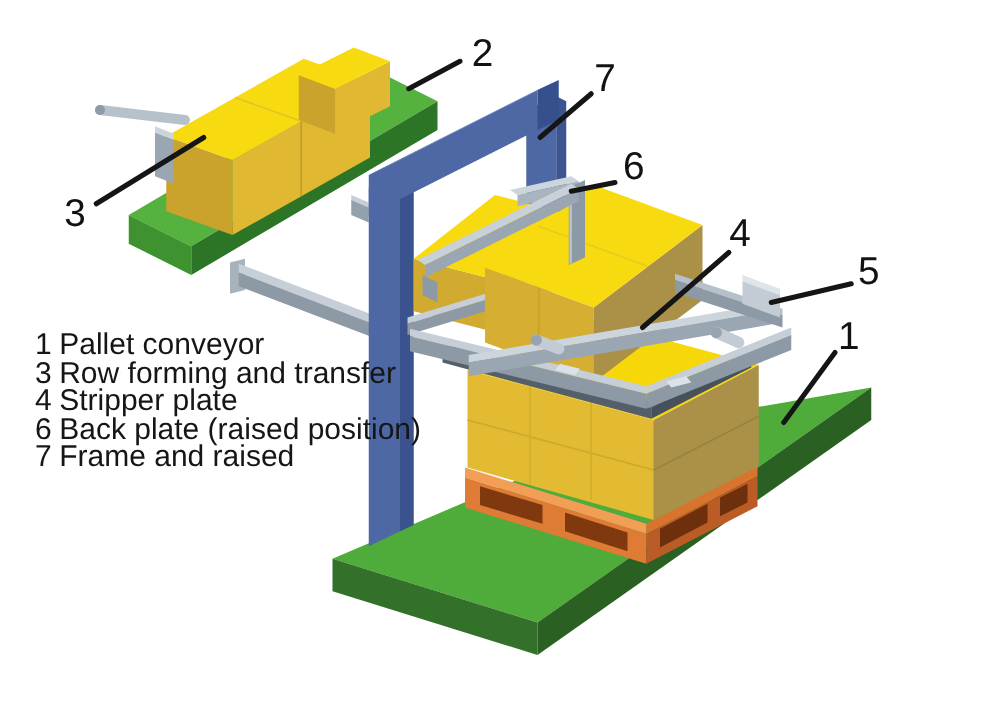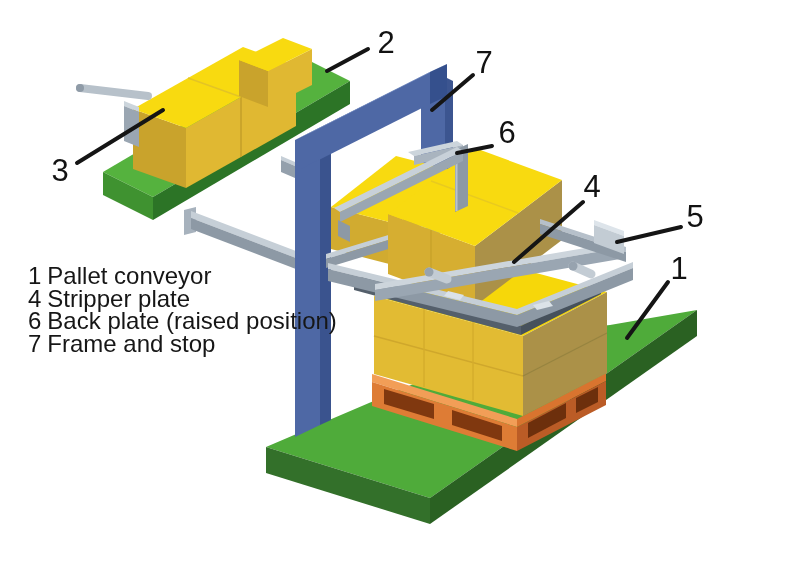--- a/index.html
+++ b/index.html
@@ -153,18 +153,19 @@
     <text class="callout-num" x="60" y="181" text-anchor="middle">3</text>
     <text class="callout-num" x="592" y="197" text-anchor="middle">4</text>
     <text class="callout-num" x="695" y="227" text-anchor="middle">5</text>
     <text class="callout-num" x="507" y="143" text-anchor="middle">6</text>
     <text class="callout-num" x="484" y="73" text-anchor="middle">7</text>
   </g>
 </svg>
 
   <div id="legend">
     <div class="legend-row"><span class="legend-num">1</span><span>Pallet conveyor</span></div>
+    <div class="legend-row"><span class="legend-num">3</span><span>Row forming and transfer</span></div>
     <div class="legend-row"><span class="legend-num">4</span><span>Stripper plate</span></div>
     <div class="legend-row"><span class="legend-num">6</span><span>Back plate (raised position)</span></div>
-    <div class="legend-row"><span class="legend-num">7</span><span>Frame and stop</span></div>
+    <div class="legend-row"><span class="legend-num">7</span><span>Frame and raised</span></div>
   </div>
 
 </div>
 
 </body></html>

